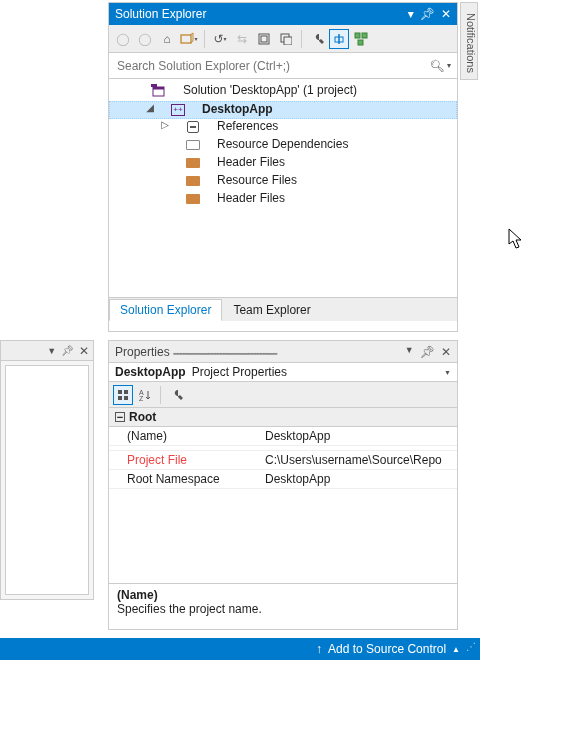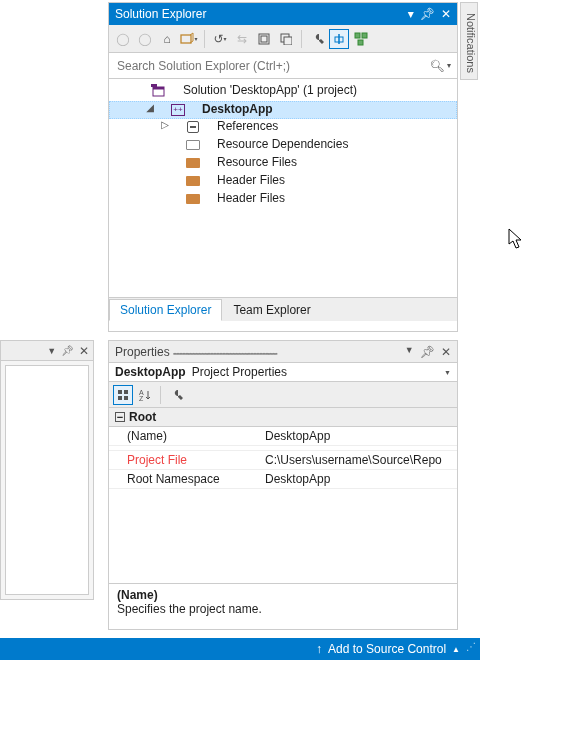--- a/index.html
+++ b/index.html
@@ -154,28 +154,28 @@
         <span class="icon">
             <span class="icon-folder-ext"></span>
           </span>
         <span class="label">Resource Dependencies</span>
       </div>
       <div class="tree-row indent-3">
         <span class="arrow"></span>
         <span class="icon">
             <span class="icon-folder"></span>
           </span>
+        <span class="label">Header Files</span>
+      </div>
+      <div class="tree-row indent-3">
+        <span class="arrow"></span>
+        <span class="icon">
+            <span class="icon-folder"></span>
+          </span>
         <span class="label">Resource Files</span>
-      </div>
-      <div class="tree-row indent-3">
-        <span class="arrow"></span>
-        <span class="icon">
-            <span class="icon-folder"></span>
-          </span>
-        <span class="label">Header Files</span>
       </div>
       <div class="tree-row indent-3">
         <span class="arrow"></span>
         <span class="icon">
             <span class="icon-folder"></span>
           </span>
         <span class="label">Header Files</span>
       </div>
     </div>
 

